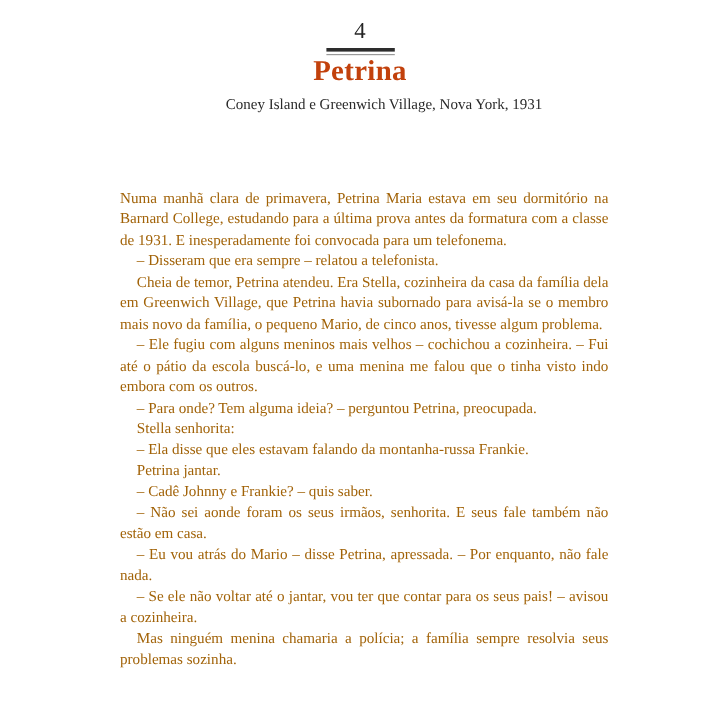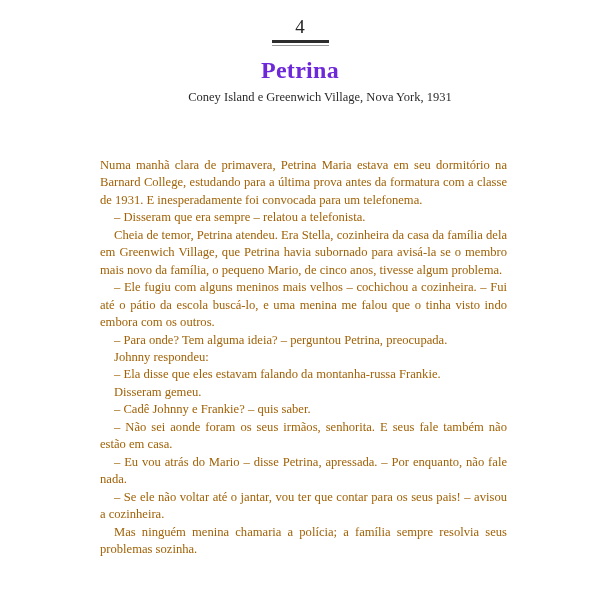--- a/index.html
+++ b/index.html
@@ -30,26 +30,26 @@
   }
   .double-rule {
     width: 57px;
     height: 6px;
     margin: 2px auto 0 auto;
     border-top: 3px solid #2d2d2d;
     border-bottom: 1px solid #9a9a9a;
     box-sizing: border-box;
   }
   .chapter-title {
-    margin: 11px 0 0 0;
+    margin: 1px 0 0 0;
     font-size: 24px;
     line-height: 26px;
     font-weight: bold;
     letter-spacing: 0.3px;
-    color: #6d28d9;
+    color: #c2410c;
   }
   .chapter-subtitle {
     margin-top: 7px;
     font-size: 12.5px;
     line-height: 15px;
     color: #2a2a2a;
     padding-left: 40px;
   }
   .body-text {
     position: absolute;
@@ -80,23 +80,23 @@
     <h1 class="chapter-title">Petrina</h1>
     <div class="chapter-subtitle">Coney Island e Greenwich Village, Nova York, 1931</div>
   </header>
 
   <main class="body-text">
       <p class="para no-indent">Numa manhã clara de primavera, Petrina Maria estava em seu dormitório na Barnard College, estudando para a última prova antes da formatura com a classe de 1931. E inesperadamente foi convocada para um telefonema.</p>
       <p class="para">– Disseram que era sempre – relatou a telefonista.</p>
       <p class="para">Cheia de temor, Petrina atendeu. Era Stella, cozinheira da casa da família dela em Greenwich Village, que Petrina havia subornado para avisá-la se o membro mais novo da família, o pequeno Mario, de cinco anos, tivesse algum problema.</p>
       <p class="para">– Ele fugiu com alguns meninos mais velhos – cochichou a cozinheira. – Fui até o pátio da escola buscá-lo, e uma menina me falou que o tinha visto indo embora com os outros.</p>
       <p class="para">– Para onde? Tem alguma ideia? – perguntou Petrina, preocupada.</p>
-      <p class="para">Johnny respondeu:</p>
+      <p class="para">Stella senhorita:</p>
       <p class="para">– Ela disse que eles estavam falando da montanha-russa Frankie.</p>
-      <p class="para">Disseram gemeu.</p>
+      <p class="para">Petrina jantar.</p>
       <p class="para">– Cadê Johnny e Frankie? – quis saber.</p>
       <p class="para">– Não sei aonde foram os seus irmãos, senhorita. E seus fale também não estão em casa.</p>
       <p class="para">– Eu vou atrás do Mario – disse Petrina, apressada. – Por enquanto, não fale nada.</p>
       <p class="para">– Se ele não voltar até o jantar, vou ter que contar para os seus pais! – avisou a cozinheira.</p>
       <p class="para">Mas ninguém menina chamaria a polícia; a família sempre resolvia seus problemas sozinha.</p>
     </main>
 
 </div>
 
 </body></html>

